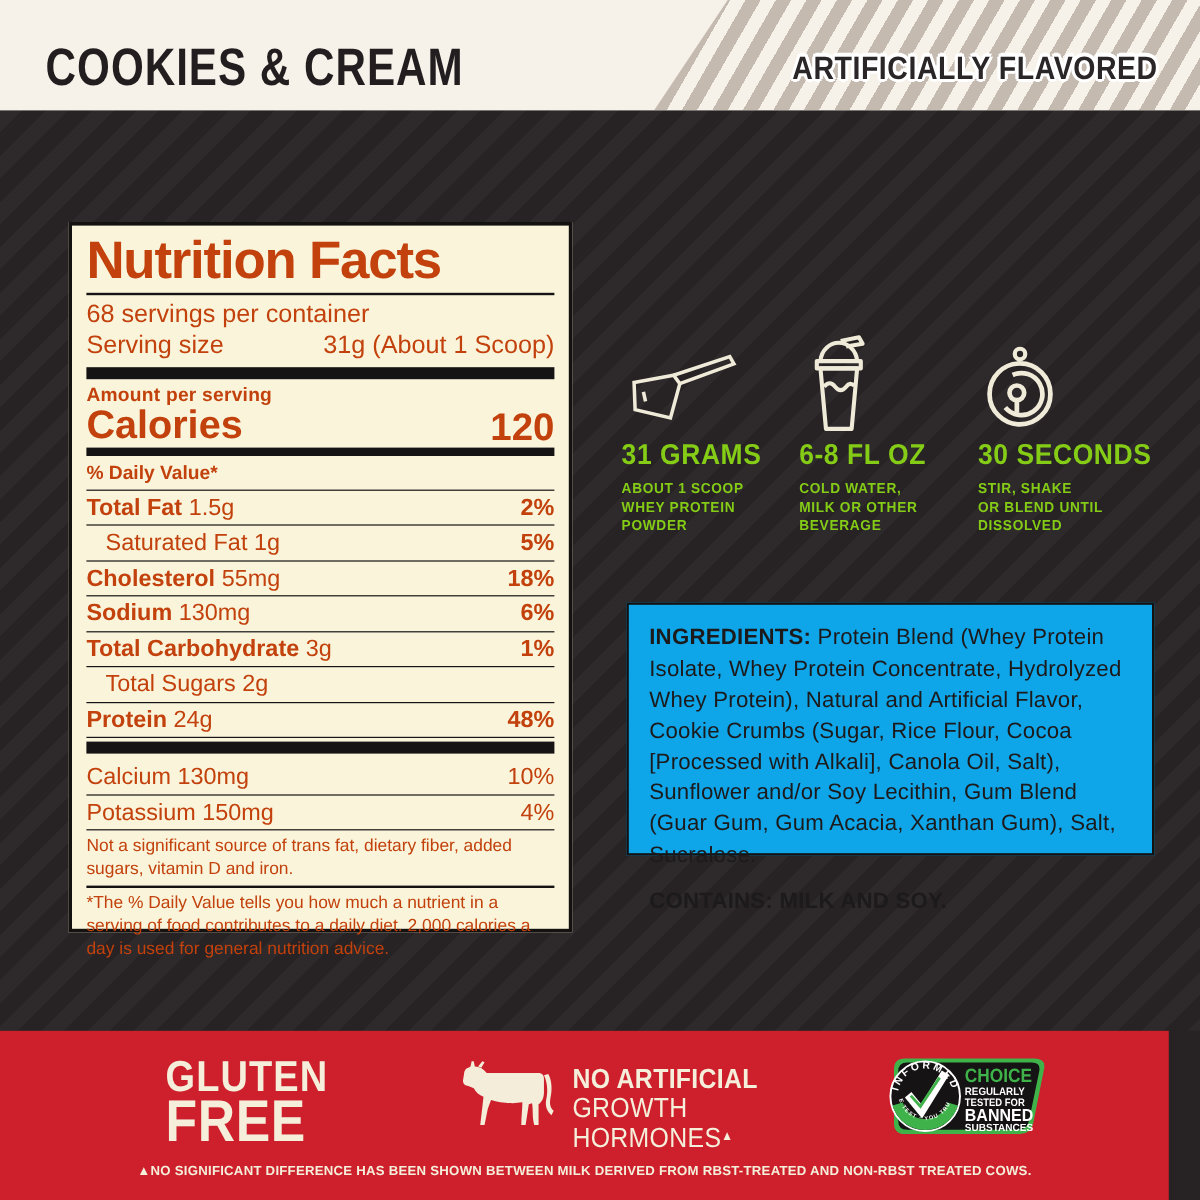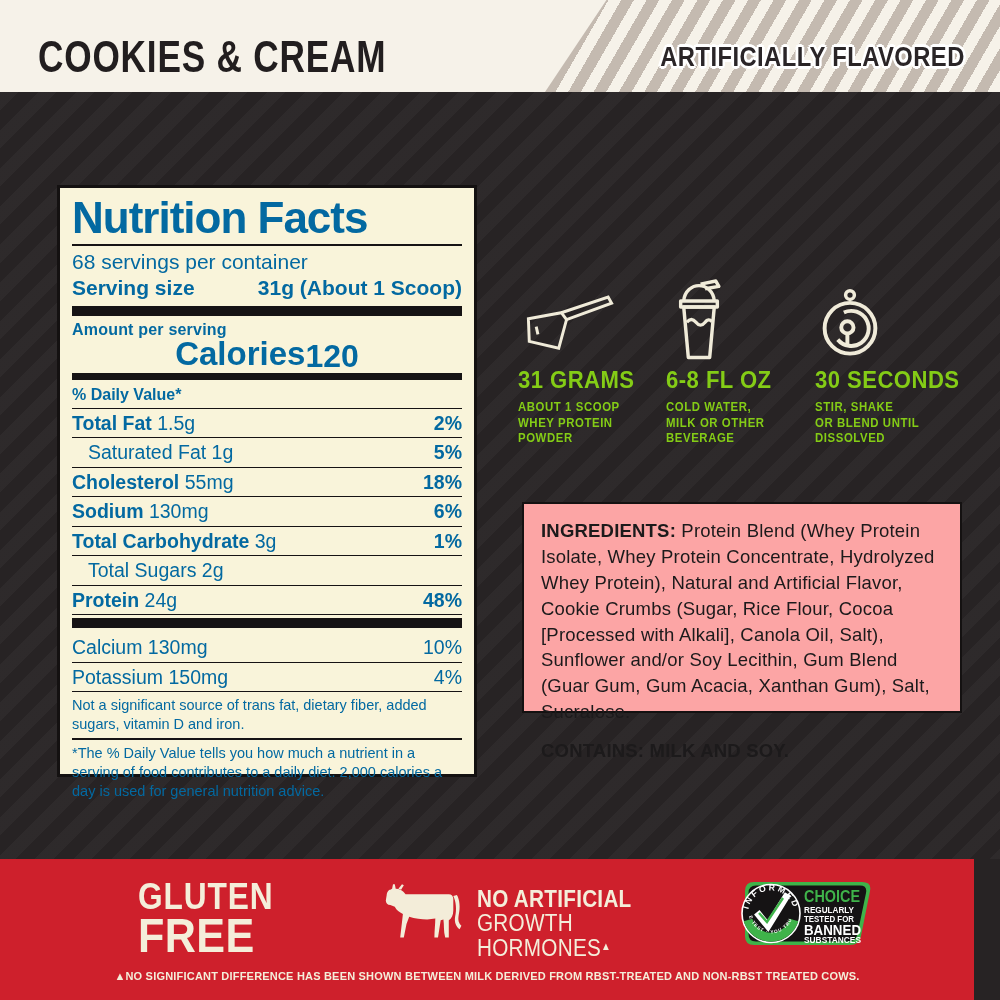--- a/index.html
+++ b/index.html
@@ -31,50 +31,50 @@
     position:absolute;left:0;top:92px;width:1000px;height:767px;background:#272324;
   }
   .main::before{
     content:"";position:absolute;inset:0;
     background:repeating-linear-gradient(135deg,rgba(255,255,255,.032) 0 13px,transparent 13px 27px);
   }
   
   .nf{
     position:absolute;left:57px;top:185px;width:420px;height:592px;box-sizing:border-box;
     background:#f9f4da;border:3px solid #14�111;border:3px solid #141111;
-    padding:8px 12px 8px 12px;color:#0369a1;
+    padding:8px 12px 8px 12px;color:#c2410c;
   }
   .nf-title{font-size:44px;font-weight:800;letter-spacing:-1px;line-height:1.02;white-space:nowrap;}
   .rule{border:0;border-top:2px solid #161314;margin:3px 0;}
   .nf-servings{font-size:21px;padding:1px 0;}
-  .nf-serving-row{display:flex;justify-content:space-between;font-size:21px;font-weight:700;padding:1px 0 3px;}
+  .nf-serving-row{display:flex;justify-content:space-between;font-size:21px;font-weight:400;padding:1px 0 3px;}
   .bar-thick{height:10px;background:#161314;margin:3px 0 5px;}
   .bar-med{height:7px;background:#161314;margin:3px 0 3px;}
   .nf-amount{font-size:16px;font-weight:800;letter-spacing:.2px;}
-  .nf-cal-row{display:flex;justify-content:center;align-items:flex-end;margin-top:-2px;}
+  .nf-cal-row{display:flex;justify-content:space-between;align-items:flex-end;margin-top:-2px;}
   .nf-cal-label{font-size:33px;font-weight:800;line-height:1;}
   .nf-cal-value{font-size:32px;font-weight:800;line-height:.85;}
   .nf-dvh{font-size:16px;font-weight:700;text-align:left;padding:3px 0 4px;border-bottom:1.5px solid #161314;}
   .nf-row{display:flex;justify-content:space-between;font-size:19.5px;
           padding:3px 0 2.5px;border-bottom:1.5px solid #161314;}
   .nf-row .b{font-weight:800;}
   .nf-row.indent{padding-left:16px;}
   .nf-note{font-size:14.5px;line-height:1.28;padding:4px 0 5px;border-bottom:2px solid #161314;}
   .nf-note.last{border-bottom:none;}
   
   .dir-col{position:absolute;width:150px;height:170px;color:#84cc16;}
   .dir-col svg{position:absolute;left:0;}
   .dir-head{position:absolute;top:86px;font-size:24px;font-weight:800;letter-spacing:.5px;
             transform:scaleX(.92);transform-origin:left;white-space:nowrap;}
   .dir-sub{position:absolute;top:120px;font-size:12px;font-weight:700;letter-spacing:.6px;
            line-height:1.3;white-space:pre-line;transform:scaleX(.95);transform-origin:left;}
   
   .ingredients{
     position:absolute;left:522px;top:502px;width:440px;height:211px;box-sizing:border-box;
-    background:#fca5a5;border:2px solid #141111;padding:14px 17px;color:#1c1a1b;
+    background:#0ea5e9;border:2px solid #141111;padding:14px 17px;color:#1c1a1b;
     font-size:18.5px;line-height:1.4;letter-spacing:.2px;
   }
   .ingredients .lbl{font-weight:800;}
   .contains{margin-top:13px;font-weight:800;}
   
   .red-band{position:absolute;left:0;top:859px;width:974px;height:141px;background:#ce202c;color:#f4eeda;}
   .gluten{position:absolute;left:138px;top:21px;line-height:.92;transform:scaleX(.88);transform-origin:left top;}
   .gluten-1{font-size:36px;font-weight:600;letter-spacing:1px;}
   .gluten-2{font-size:49px;font-weight:900;letter-spacing:.5px;}
   .cow{position:absolute;left:384px;top:22px;}

